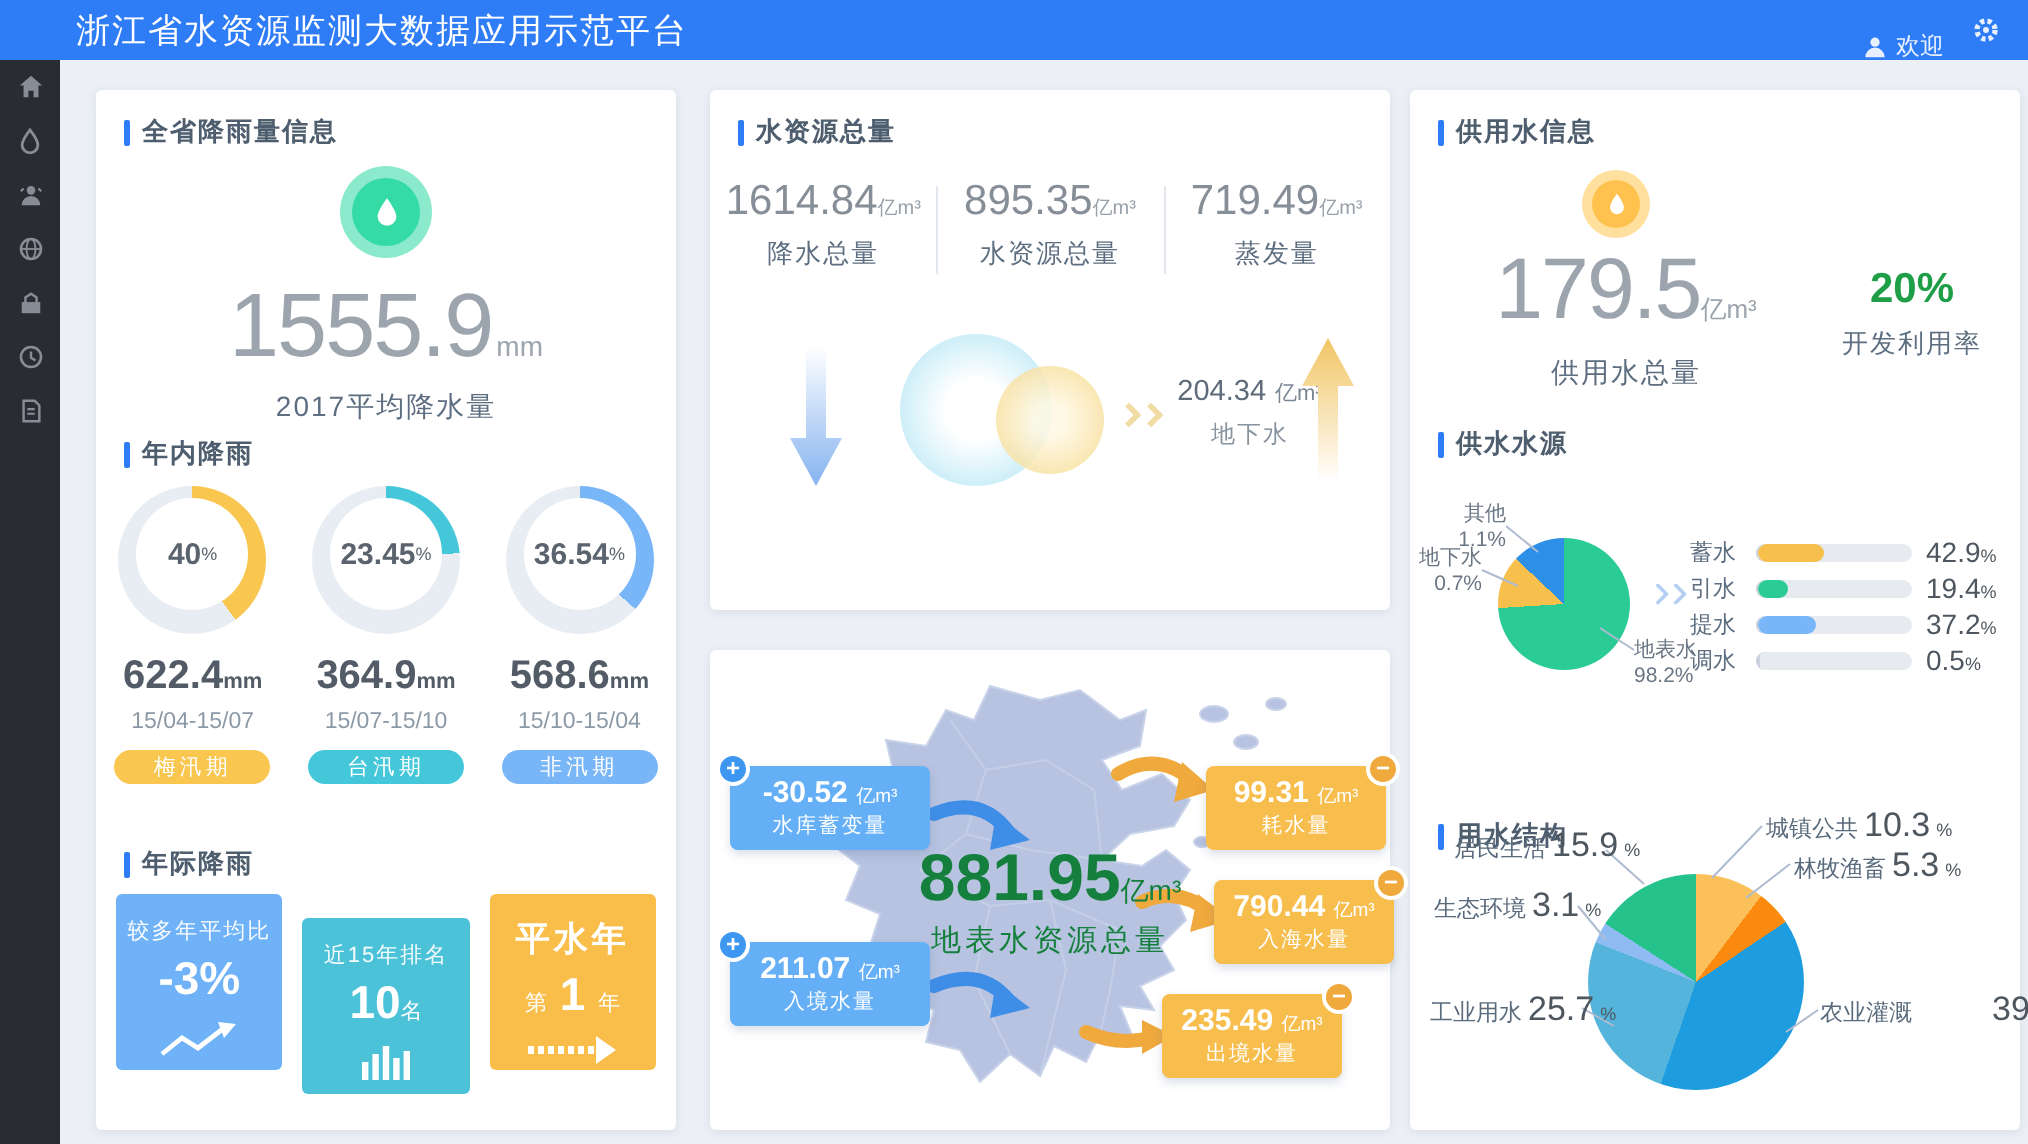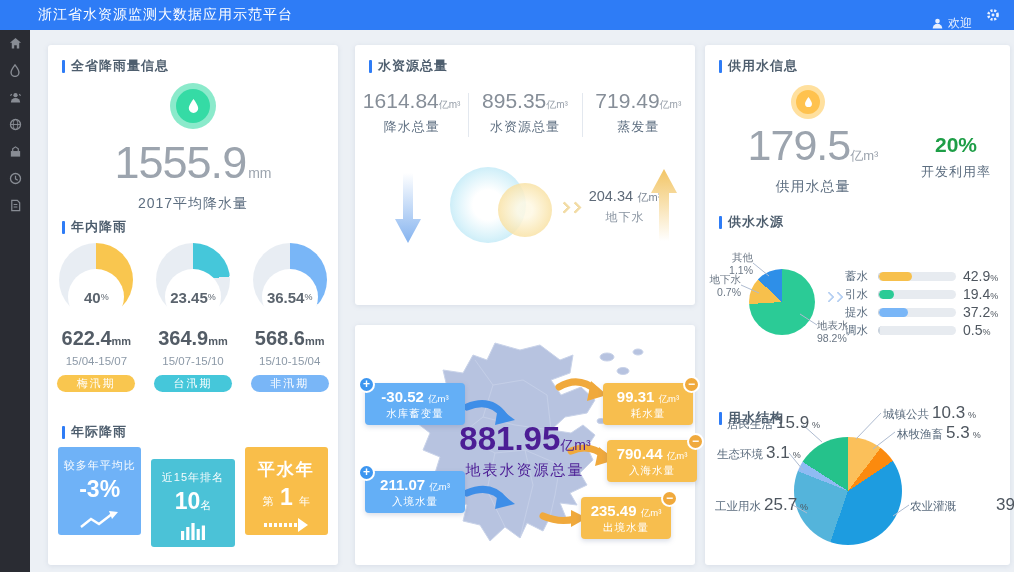--- a/index.html
+++ b/index.html
@@ -2,21 +2,21 @@
 <html><head>
 <meta charset="utf-8">
 <style>
   * { margin:0; padding:0; box-sizing:border-box; }
   html,body { width:1014px; height:572px; overflow:hidden; }
   body { font-family:"Liberation Sans","DejaVu Sans",sans-serif; background:#ECF0F5; position:relative; }
   #stage { position:absolute; inset:0; width:1014px; height:572px; }
 
   
   .topbar { position:absolute; left:0; top:0; width:1014px; height:30px; background:#2E7CF6; display:flex; align-items:center; z-index:5; }
-  .topbar-title { color:#fff; font-size:14px; letter-spacing:1px; margin-left:38px; }
+  .topbar-title { color:#fff; font-size:17px; letter-spacing:1px; margin-left:38px; }
   .topbar-right { position:absolute; right:14px; top:0; height:30px; display:flex; align-items:center; gap:14px; }
   .welcome { display:flex; align-items:center; gap:4px; color:#E8F0FF; font-size:12px; cursor:pointer;margin-top:16px; }
   .gearbtn { display:flex; align-items:center; cursor:pointer; }
 
   
   .sidebar { position:absolute; left:0; top:30px; width:30px; height:542px; background:#2A2C33; z-index:4; }
   .side-item { width:30px; height:27px; display:flex; align-items:center; justify-content:center; cursor:pointer; }
   .side-item svg { opacity:.75; }
 
   
@@ -34,21 +34,21 @@
   .icon-circle { position:absolute; border-radius:50%; display:flex; align-items:center; justify-content:center; }
   .icon-circle .inner { border-radius:50%; display:flex; align-items:center; justify-content:center; }
   .big-num-row { position:absolute; width:100%; text-align:center; color:#9CA4AE; }
   .big-num { font-size:45px; letter-spacing:-1px; }
   .big-unit { font-size:14px; margin-left:2px; }
   .big-label { position:absolute; width:100%; text-align:center; font-size:14px; color:#5D6E80; letter-spacing:1px; }
 
   .donut-row { position:absolute; left:0; top:198px; width:100%; display:flex; }
   .donut-col { flex:1; display:flex; flex-direction:column; align-items:center; }
   .donut { width:74px; height:74px; border-radius:50%; position:relative; }
-  .donut .hole { position:absolute; left:9px; top:26px; width:56px; height:56px; background:#fff; border-radius:50%; display:flex; align-items:center; justify-content:center; }
+  .donut .hole { position:absolute; left:9px; top:6px; width:56px; height:56px; background:#fff; border-radius:50%; display:flex; align-items:center; justify-content:center; }
   .donut-pct { font-size:15px; font-weight:bold; color:#5B646E; }
   .donut-pct-unit { font-size:9px; color:#5B646E; }
   .val-row { position:absolute; left:0; top:282px; width:100%; display:flex; }
   .val-col { flex:1; text-align:center; }
   .val-num { font-size:20px; font-weight:bold; color:#535C66; }
   .val-unit { font-size:11px; font-weight:bold; color:#535C66; }
   .val-range { font-size:11.5px; color:#8C99A7; margin-top:5px; }
   .tag-row { position:absolute; left:0; top:330px; width:100%; display:flex; }
   .tag-col { flex:1; display:flex; justify-content:center; }
   .tag-pill { min-width:78px; height:17px; border-radius:9px; color:#fff; font-size:11px; display:flex; align-items:center; justify-content:center; letter-spacing:2px; }
@@ -76,21 +76,21 @@
   .chev { display:inline-block; width:9px; height:9px; border-top:3px solid currentColor; border-right:3px solid currentColor; transform:rotate(45deg); border-radius:1px; }
   .gw-chev { position:absolute; left:205px; top:158px; color:#F2DCA6; display:flex; gap:2px; }
   .gw-text { position:absolute; left:222px; top:142px; width:96px; text-align:center; }
   .gw-val { font-size:14.5px; color:#5F6B79; }
   .gw-unit { font-size:11px; color:#7C8795; }
   .gw-label { font-size:12px; color:#8893A0; margin-top:4px; letter-spacing:1px; }
   .arrow-svg { position:absolute; }
 
   
   #map-svg { position:absolute; left:0; top:0; }
-  .map-center { position:absolute; left:70px; top:95px; width:200px; text-align:center; color:#4c1d95; z-index:2; pointer-events:none; }
+  .map-center { position:absolute; left:70px; top:95px; width:200px; text-align:center; color:#15803d; z-index:2; pointer-events:none; }
   .map-center-val { font-size:33px; font-weight:bold; }
   .map-center-unit { font-size:14px; font-weight:normal; }
   .map-center-label { font-size:15px; margin-top:3px; letter-spacing:2px; }
   .flow-badge { position:absolute; border-radius:4px; color:#fff; text-align:center; padding-top:5px; z-index:3; box-shadow:0 2px 5px rgba(100,120,160,.25); }
   .flow-badge.in  { background:#64AFF6; width:100px; height:42px; }
   .flow-badge.out { background:#F7BE4E; width:90px;  height:42px; }
   .fb-val { font-size:15px; font-weight:bold; }
   .fb-unit { font-size:9.5px; font-weight:normal; }
   .fb-label { font-size:10.5px; margin-top:1px; letter-spacing:1px; }
   .fb-sign { position:absolute; width:17px; height:17px; border-radius:50%; border:2px solid #fff; color:#fff; font-size:12px; line-height:13px; text-align:center; font-weight:bold; }

